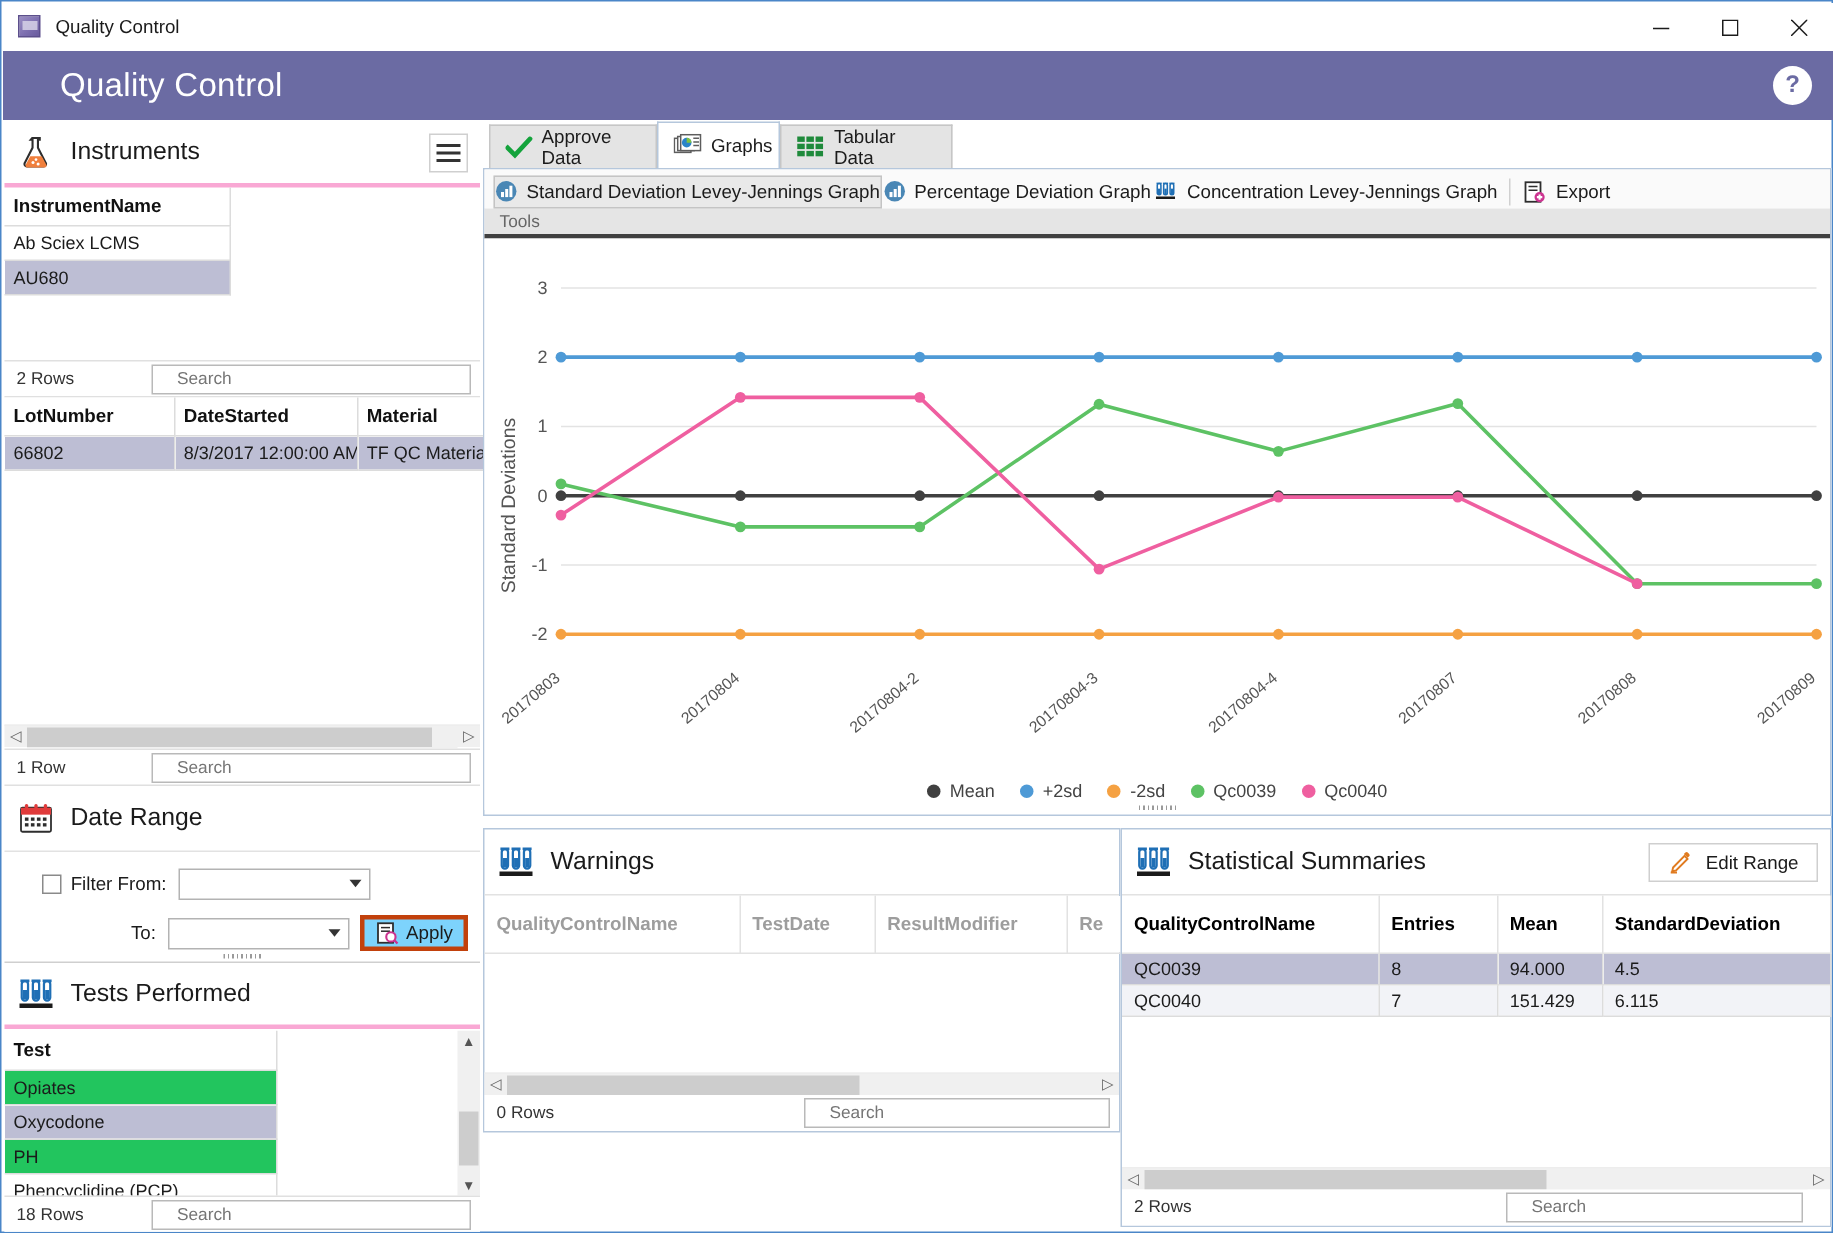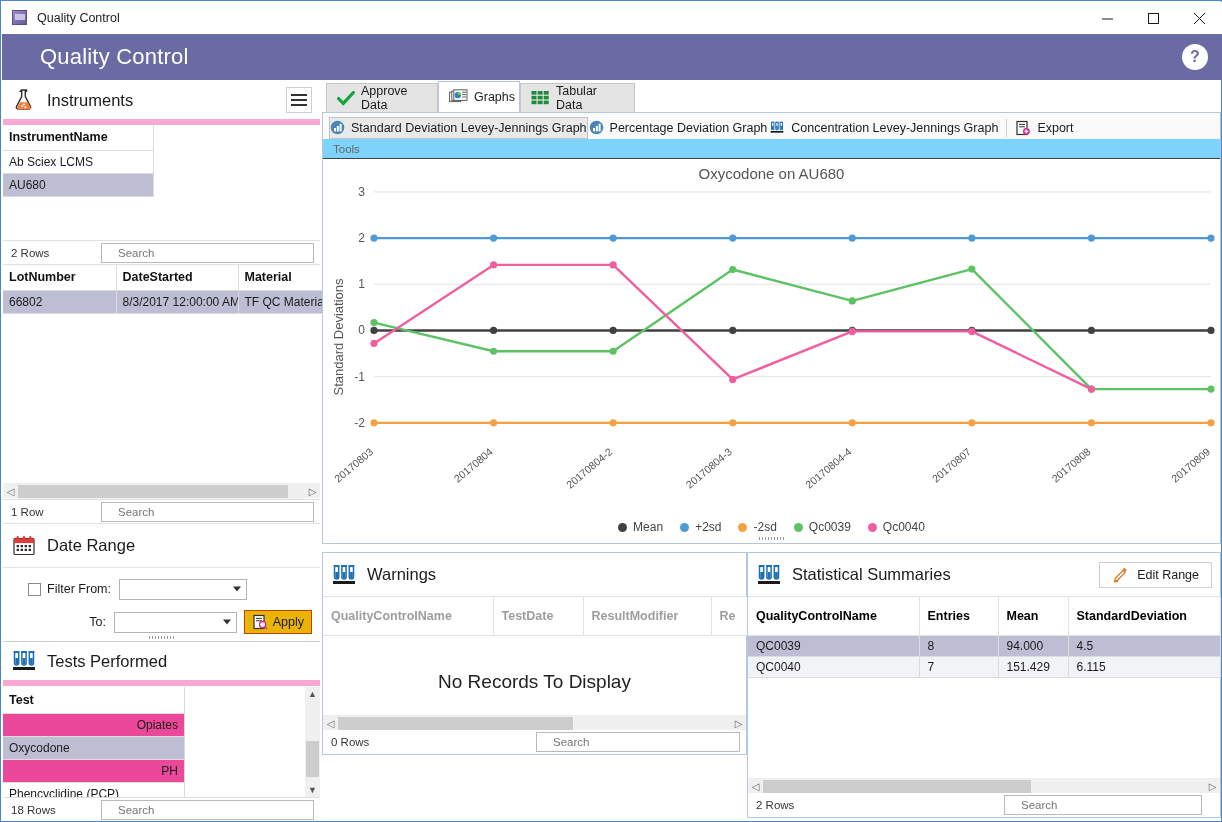--- a/index.html
+++ b/index.html
@@ -59,21 +59,21 @@
     line-height:1;
   }
   
   .leftcol {
     position:absolute; left:2px; top:80px; width:317px; height:740px;
     background:#fff;
   }
   .panel { position:absolute; left:0; width:317px; background:#fff; }
   .panel-head {
     height:44px; display:flex; align-items:center; padding:0 8px;
-    border-bottom:6px solid #f9a8d4; background:#fff;
+    border-bottom:3px solid #f9a8d4; background:#fff;
   }
   .panel-head .ptitle { font-size:16.5px; color:#1b1b1b; margin-left:10px; }
   .hamburger {
     margin-left:auto; width:26px; height:26px; border:1px solid #cfcfcf;
     background:#fff; display:flex; flex-direction:column; justify-content:center;
     align-items:center; gap:3px; padding:4px 3px;
   }
   .hamburger span { display:block; width:16px; height:2px; background:#333; }
   .divider-h { position:absolute; left:0; width:317px; height:1px; background:#e0e0e0; }
   
@@ -81,21 +81,21 @@
   .grid th {
     text-align:left; font-size:12.5px; font-weight:bold; color:#111;
     background:#fff; border-right:1px solid #dcdcdc; border-bottom:1px solid #dcdcdc;
     padding:5px 6px; height:25px; white-space:nowrap; overflow:hidden;
   }
   .grid td {
     font-size:12px; color:#1b1b1b; padding:4px 6px; height:22px;
     border-right:1px solid #dcdcdc; border-bottom:1px solid #dcdcdc;
     white-space:nowrap; overflow:hidden;
   }
-  .grid tr.alt td { background:#ec4899;text-align:right; }
+  .grid tr.alt td { background:#22c55e; }
   .grid tr.sel td { background:#bdbed4; }
   .footerbar {
     display:flex; align-items:center; height:24px; gap:0;
     border-top:1px solid #e0e0e0; background:#fff;
   }
   .footerbar .rows { font-size:11.5px; color:#333; padding-left:8px; width:98px; }
   .searchbox {
     flex:1; height:20px; border:1px solid #b9b9b9; background:#fff;
     font-size:11.5px; color:#5a5a5a; padding:2px 16px; line-height:15px;
     margin-right:6px;
@@ -116,21 +116,21 @@
     position:relative; display:flex; align-items:center; padding:0 18px 0 4px;
     font-size:11.5px; color:#222;
   }
   .combo .caret {
     position:absolute; right:5px; top:50%; transform:translateY(-50%);
     width:0;height:0;border-left:4px solid transparent;border-right:4px solid transparent;
     border-top:5px solid #333;
   }
   .applybtn {
     display:flex; align-items:center; gap:5px; height:24px; padding:0 7px;
-    border:1px solid #c2410c; background:#eab308; font-size:12.5px; color:#1b1b1b;
+    border:3px solid #c2410c; background:#7dd3fc; font-size:12.5px; color:#1b1b1b;
   }
   .gripper {
     width:317px; height:6px; display:flex; align-items:center; justify-content:center;
     background:#fff;
   }
   .gripper i {
     width:26px;height:3px;
     background:repeating-linear-gradient(90deg,#9a9a9a 0 1px,transparent 1px 3px);
   }
   
@@ -159,22 +159,22 @@
     background:#fafafa;
   }
   .tbtn {
     display:flex; align-items:center; gap:6px; height:22px; padding:0 0;
     font-size:12.5px; color:#1b1b1b; border:1px solid transparent;
   }
   .tbtn.pressed { background:#e9e9e9; border:1px solid #c4c4c4; }
   .tsep { width:1px; height:18px; background:#d0d0d0; margin:0 7px; }
   .toolslabel {
     height:20px; font-size:11.5px; color:#666; padding-left:10px;
-    display:flex; align-items:center; background:#7dd3fc;
-    border-bottom:1px solid #404040;
+    display:flex; align-items:center; background:#e5e5e5;
+    border-bottom:3px solid #404040;
   }
   .chartarea { position:relative; height:381px; background:#fff; }
   .chart-title {
     position:absolute; left:0; right:0; top:6px; text-align:center;
     font-size:15px; color:#555;
   }
   .ylabel {
     position:absolute; left:8px; top:178px;
     transform:rotate(-90deg) translate(-50%,0); transform-origin:left top;
     font-size:13px; color:#555; white-space:nowrap;
@@ -563,21 +563,20 @@
                 </g>
             </svg>
           </span>
           <span>Export</span>
         </div>
       </div>
 
       <div class="toolslabel">Tools</div>
 
       <div class="chartarea">
-        <div class="chart-title">Oxycodone on AU680</div>
         <div class="ylabel">Standard Deviations</div>
         <svg id="plot" width="897" height="381">
             <line x1="51" y1="32.92727272727274" x2="888" y2="32.92727272727274" stroke="#e3e3e3" stroke-width="1"></line>
             <text x="42" y="36.92727272727274" text-anchor="end" font-family="&quot;Liberation Sans&quot;, sans-serif" font-size="12" fill="#555">3</text>
             <line x1="51" y1="79.10909090909092" x2="888" y2="79.10909090909092" stroke="#e3e3e3" stroke-width="1"></line>
             <text x="42" y="83.10909090909092" text-anchor="end" font-family="&quot;Liberation Sans&quot;, sans-serif" font-size="12" fill="#555">2</text>
             <line x1="51" y1="125.29090909090908" x2="888" y2="125.29090909090908" stroke="#e3e3e3" stroke-width="1"></line>
             <text x="42" y="129.29090909090908" text-anchor="end" font-family="&quot;Liberation Sans&quot;, sans-serif" font-size="12" fill="#555">1</text>
             <line x1="51" y1="171.47272727272727" x2="888" y2="171.47272727272727" stroke="#e3e3e3" stroke-width="1"></line>
             <text x="42" y="175.47272727272727" text-anchor="end" font-family="&quot;Liberation Sans&quot;, sans-serif" font-size="12" fill="#555">0</text>
@@ -699,21 +698,20 @@
             </colgroup>
           <thead>
               <tr>
             <th style="color:#9d9d9d">QualityControlName</th>
             <th style="color:#9d9d9d">TestDate</th>
             <th style="color:#9d9d9d">ResultModifier</th>
             <th style="color:#9d9d9d">Re</th>
           </tr>
             </thead>
         </table>
-        <div class="norecords">No Records To Display</div>
         <div class="hscroll" style="position:absolute;left:0;bottom:24px;width:100%;">
           <div class="arrow">◁</div>
           <div class="track">
               <div class="thumb" style="left:0;width:235px;"></div>
             </div>
           <div class="arrow">▷</div>
         </div>
         <div class="footerbar" style="position:absolute;left:0;bottom:0;width:100%;border-top:none;gap:36px;">
           <span class="rows">0 Rows</span>
           <input class="searchbox" style="flex: 0 0 auto; width: 204px; margin-left: 106px;" type="text" placeholder="Search">

